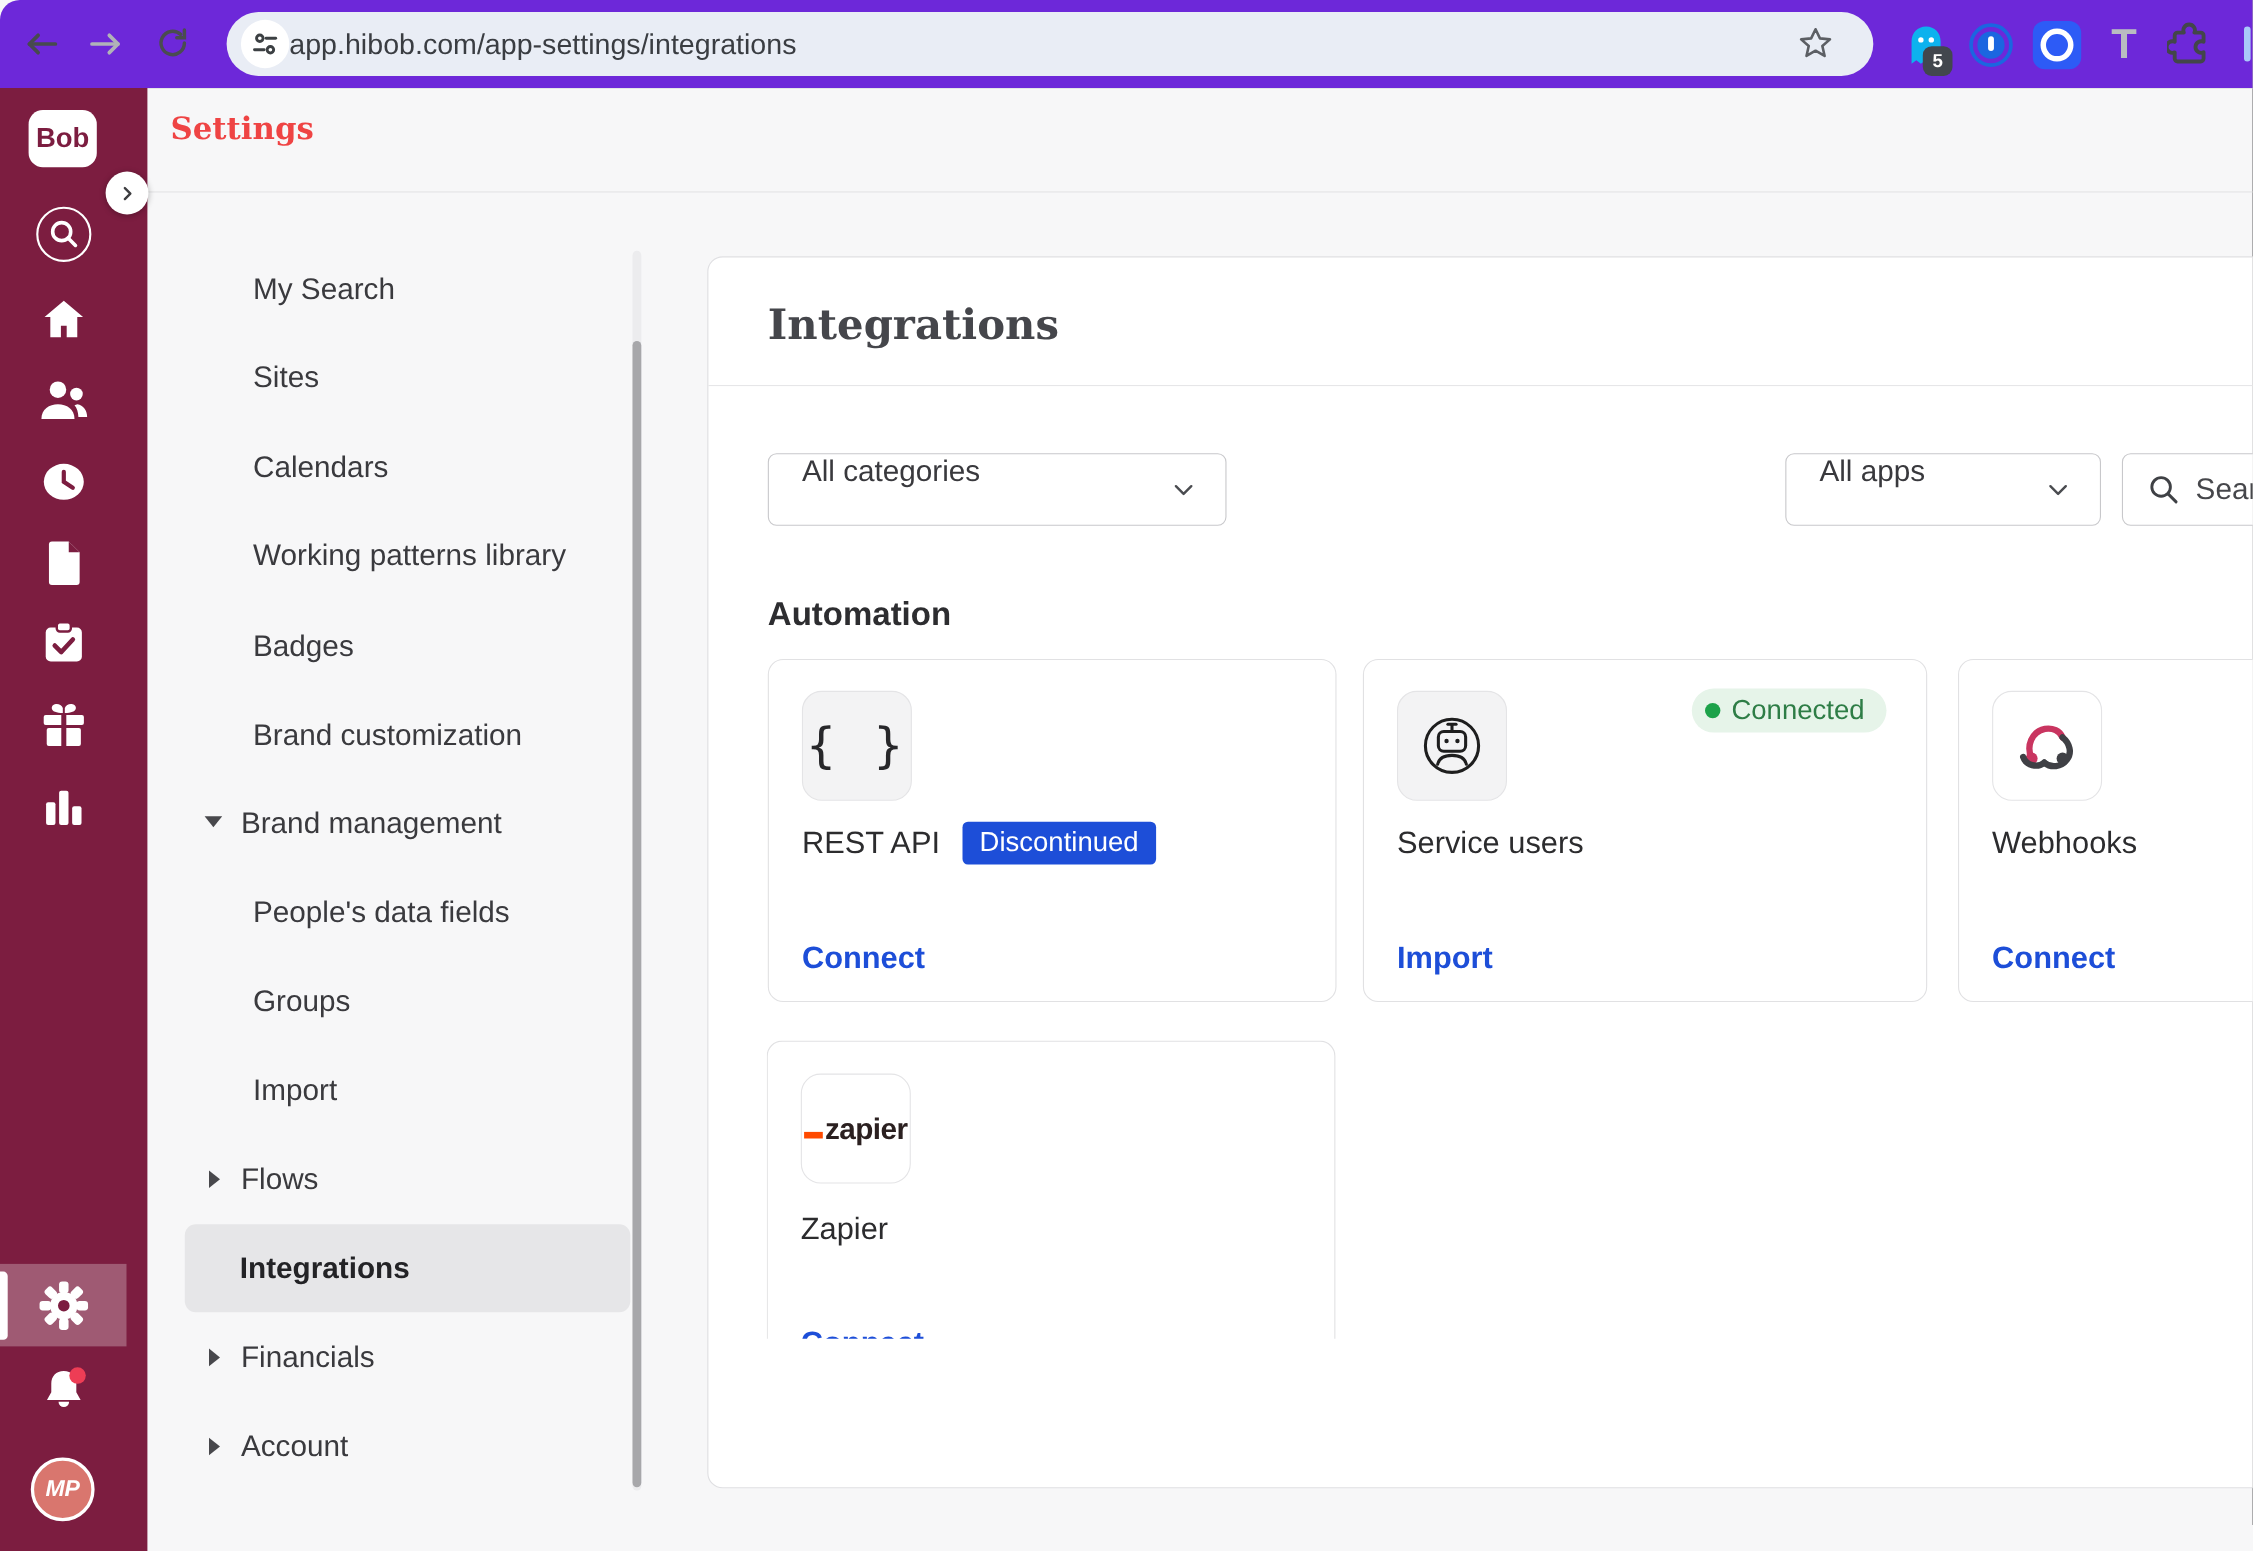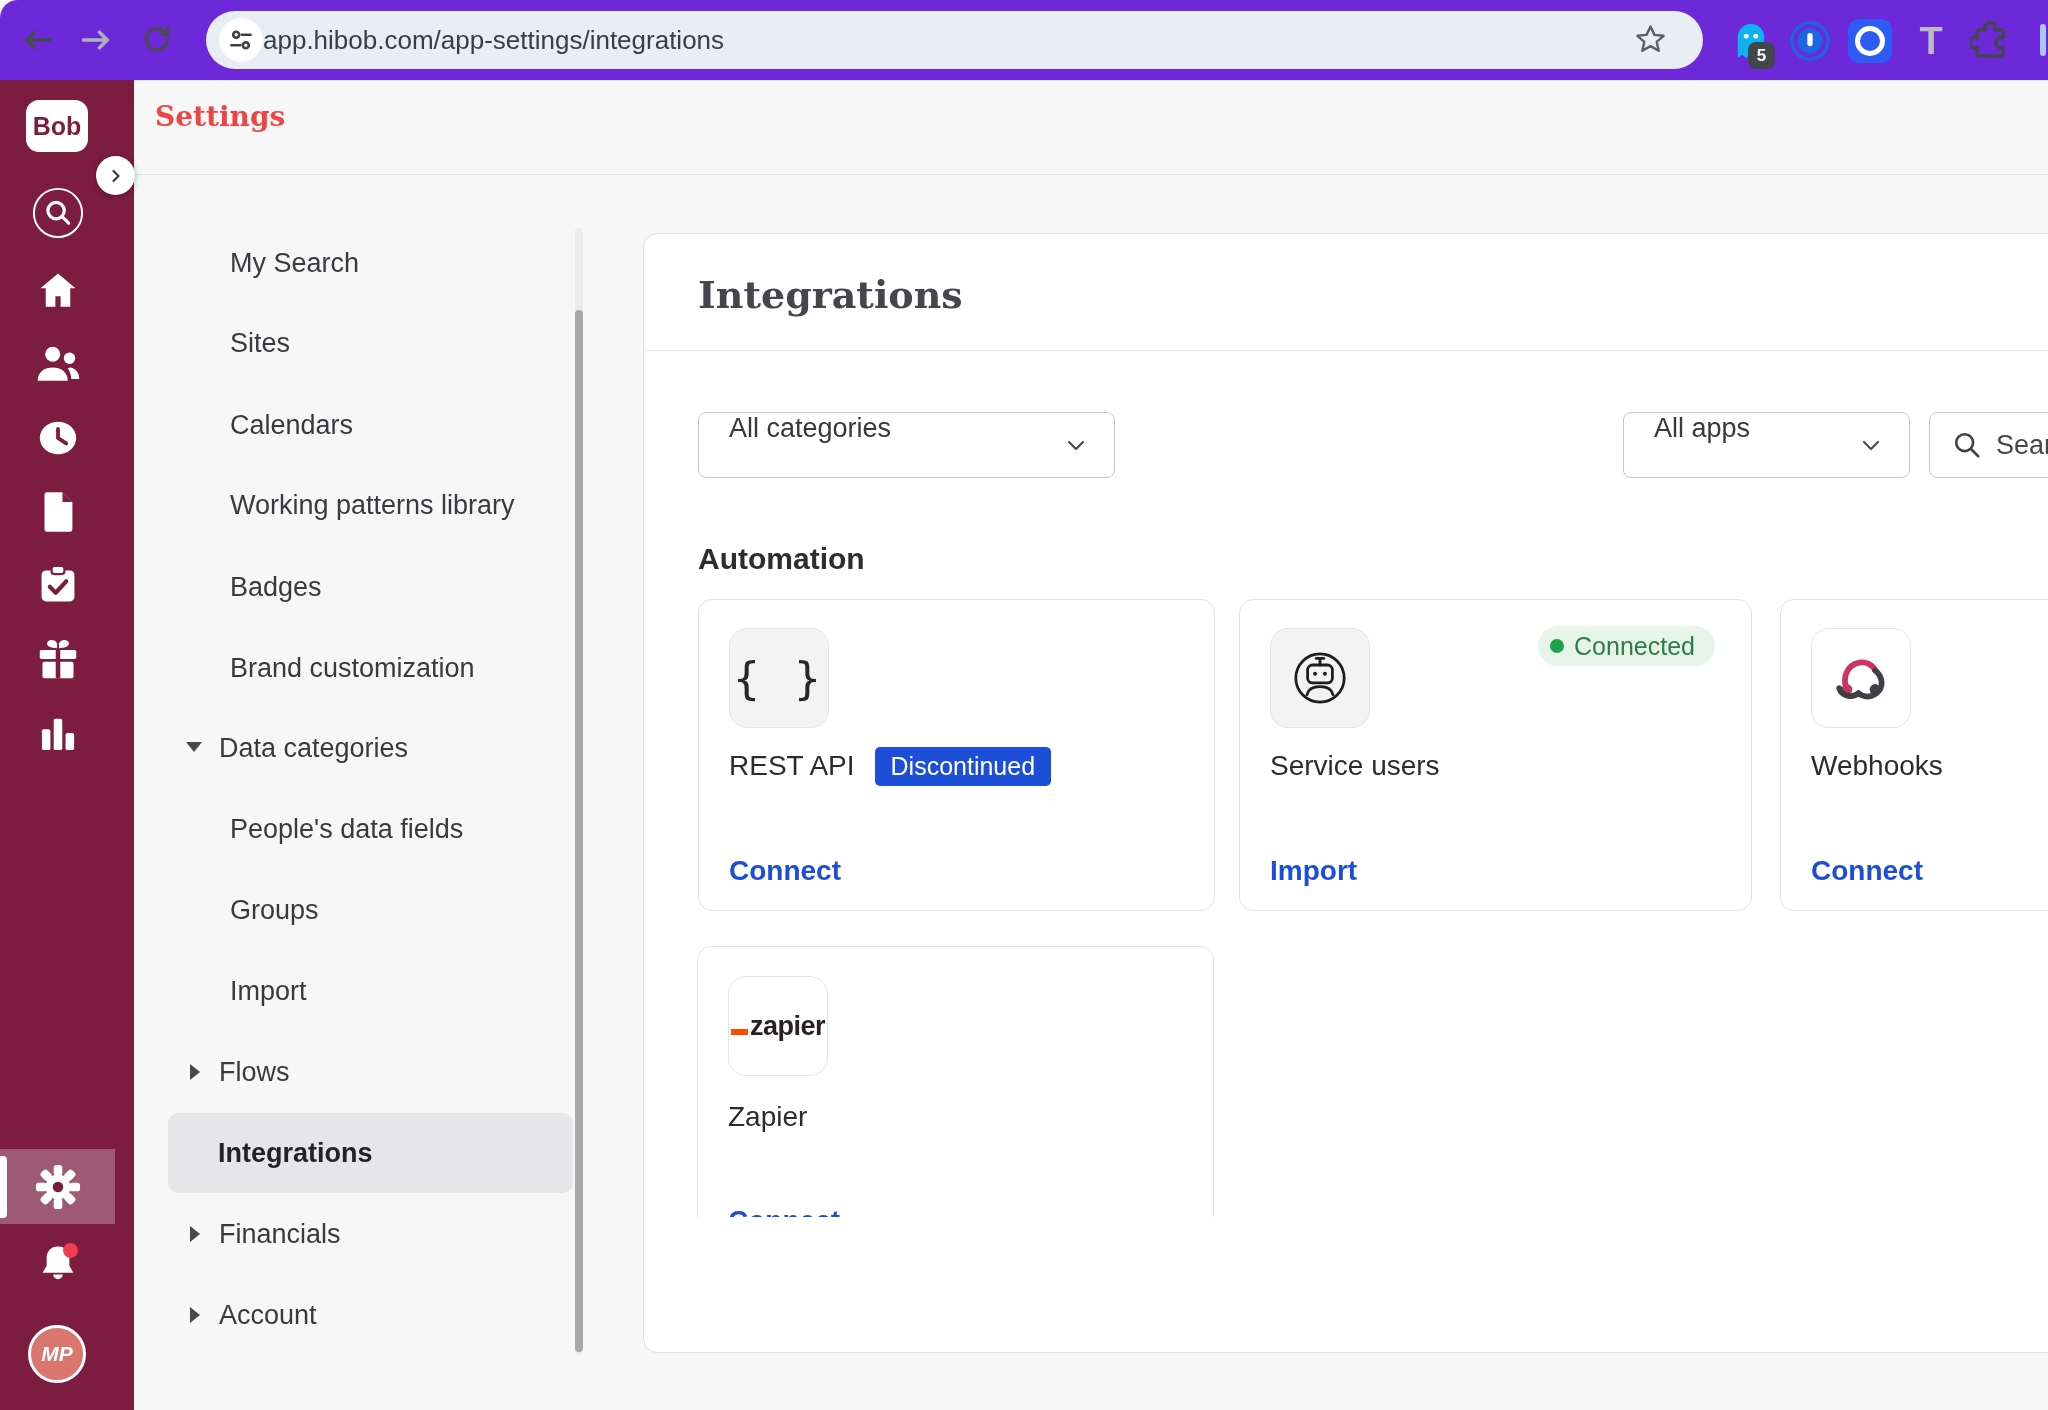--- a/index.html
+++ b/index.html
@@ -279,21 +279,21 @@
   <div class="nav-pill"></div>
 
   <div class="nav-item" style="left:230px;top:243px">My Search</div>
   <div class="nav-item" style="left:230px;top:323px">Sites</div>
   <div class="nav-item" style="left:230px;top:405px">Calendars</div>
   <div class="nav-item" style="left:230px;top:485px">Working patterns library</div>
   <div class="nav-item" style="left:230px;top:567px">Badges</div>
   <div class="nav-item" style="left:230px;top:648px">Brand customization</div>
 
   <div class="tri-down" style="left:186px;top:742px"></div>
-  <div class="nav-item" style="left:219px;top:728px">Data categories</div>
+  <div class="nav-item" style="left:219px;top:728px">Brand management</div>
 
   <div class="nav-item" style="left:230px;top:809px">People's data fields</div>
   <div class="nav-item" style="left:230px;top:890px">Groups</div>
   <div class="nav-item" style="left:230px;top:971px">Import</div>
 
   <div class="tri-right" style="left:190px;top:1064px"></div>
   <div class="nav-item" style="left:219px;top:1052px">Flows</div>
 
   <div class="nav-item" style="left:218px;top:1133px;font-weight:700;color:#232326">Integrations</div>
 

